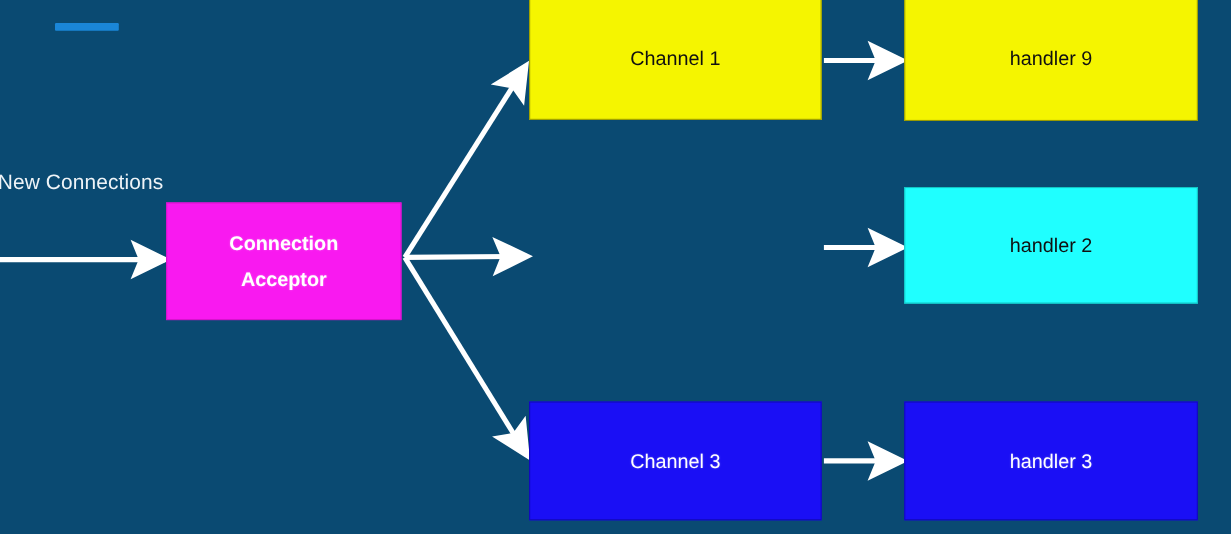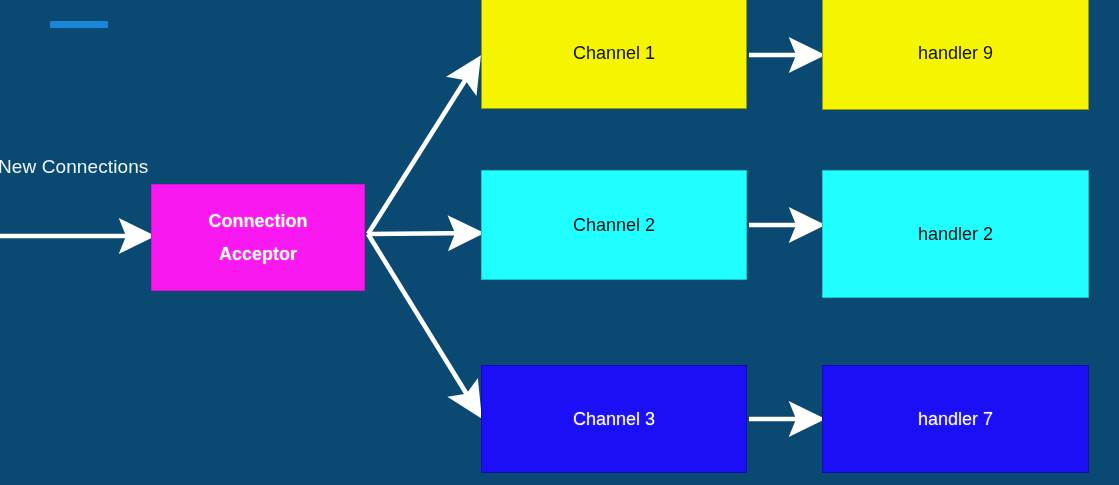--- a/index.html
+++ b/index.html
@@ -57,21 +57,21 @@
     border-color: #d713cd;
   }
   .node.acceptor .node-label {
     color: #ffffff;
     text-shadow: 0 0 2px rgba(255,255,255,0.35);
     font-weight: bold;
   }
   .node.chan1 { left: 481px; top: -3px; width: 266px; height: 112px; background: #f5f500; border-color: #9b9b00; }
   .node.hand1 { left: 822px; top: -3px; width: 267px; height: 113px; background: #f5f500; border-color: #9b9b00; }
   .node.chan2 { left: 481px; top: 170px; width: 266px; height: 110px; background: #1fffff; border-color: #13c5c5; }
-  .node.hand2 { left: 822px; top: 170px; width: 267px; height: 128px; background: #1fffff; border-color: #13c5c5; }
+  .node.hand2 { left: 822px; top: 170px; width: 267px; height: 106px; background: #1fffff; border-color: #13c5c5; }
   .node.chan3 { left: 481px; top: 365px; width: 266px; height: 108px; background: #1a0ff5; border-color: #1209bb; }
   .node.hand3 { left: 822px; top: 365px; width: 267px; height: 108px; background: #1a0ff5; border-color: #1209bb; }
   .node.chan1 .node-label, .node.hand1 .node-label,
   .node.chan2 .node-label, .node.hand2 .node-label { color: #101010; }
   .node.chan3 .node-label, .node.hand3 .node-label {
     color: #ffffff;
     text-shadow: 0 0 2px rgba(255,255,255,0.3);
   }
   svg.links {
     position: absolute;
@@ -115,29 +115,26 @@
   </div>
 
   <div class="node chan1">
     <span class="node-label">Channel 1</span>
   </div>
 
   <div class="node hand1">
     <span class="node-label">handler 9</span>
   </div>
 
-  <div class="node chan2">
-    <span class="node-label">Channel 2</span>
-  </div>
 
   <div class="node hand2">
     <span class="node-label">handler 2</span>
   </div>
 
   <div class="node chan3">
     <span class="node-label">Channel 3</span>
   </div>
 
   <div class="node hand3">
-    <span class="node-label">handler 7</span>
+    <span class="node-label">handler 3</span>
   </div>
 
 </div>
 
 </body></html>

